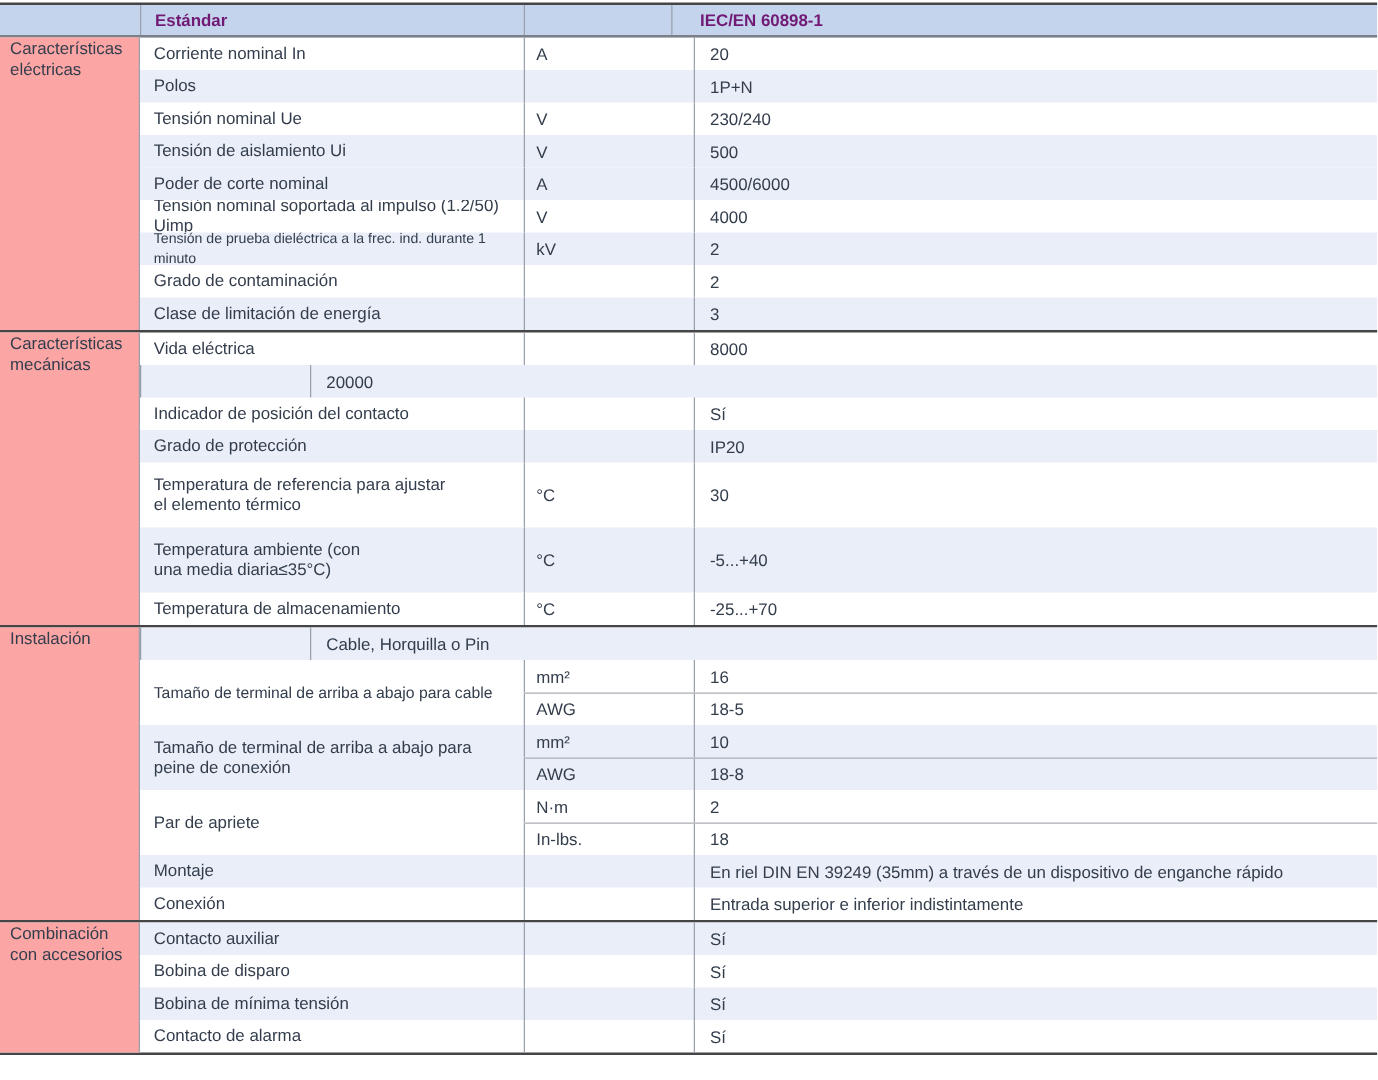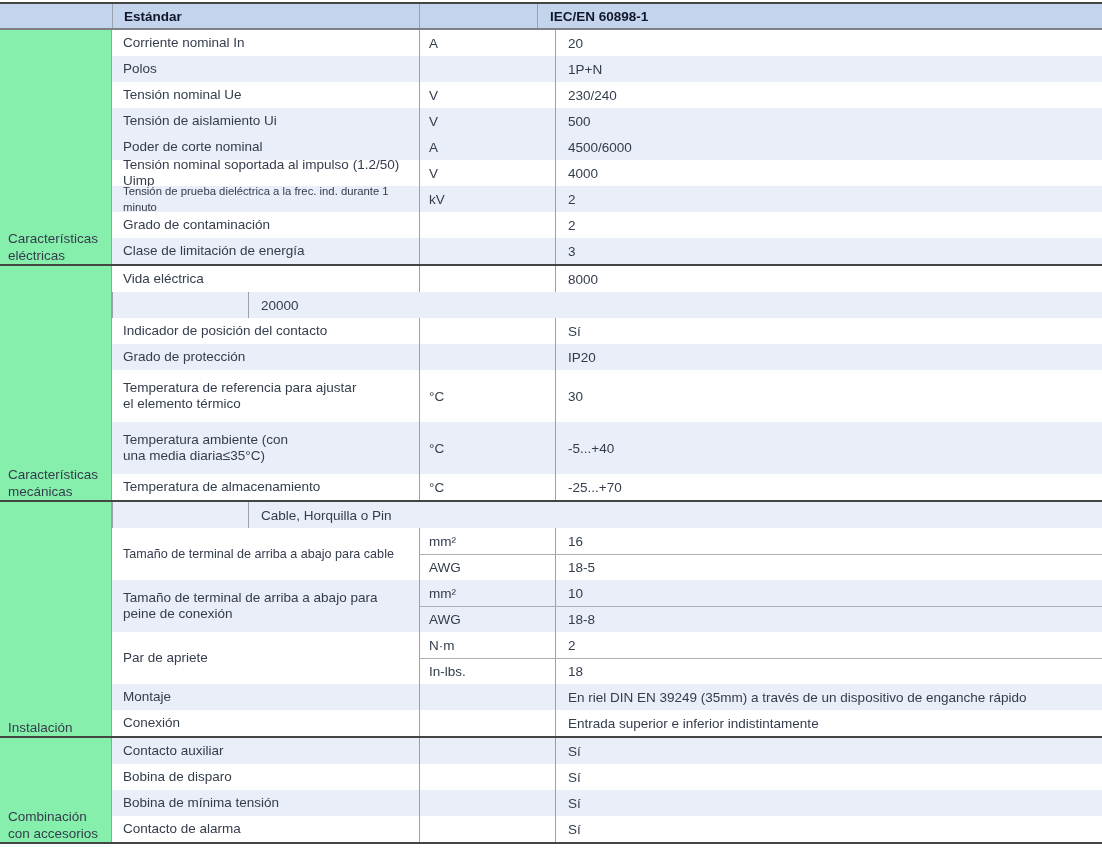--- a/index.html
+++ b/index.html
@@ -11,31 +11,31 @@
     --subrow-line:#abaeb4;
     --header-rule:#7d8187;
   }
   html,body{margin:0;padding:0;background:#ffffff;}
   body{font-family:"Liberation Sans","DejaVu Sans",sans-serif;font-size:13.5px;color:var(--text);}
   .page{width:1102px;height:864px;background:#fff;box-sizing:border-box;padding-top:2px;overflow:hidden;}
   .spec-table{border-top:2px solid var(--section-border);border-bottom:2px solid var(--section-border);}
 
   
   .thead{display:flex;height:24px;background:var(--header-bg);border-bottom:2px solid var(--header-rule);}
-  .hc{box-sizing:border-box;display:flex;align-items:center;font-weight:bold;color:#0f172a;}
+  .hc{box-sizing:border-box;display:flex;align-items:center;font-weight:bold;color:#701a75;}
   .hc1{width:112px;}
   .hc2{width:307px;border-left:1px solid var(--grid-line);padding-left:11px;}
   .hc3{width:118px;border-left:1px solid var(--grid-line);}
-  .hc4{flex:1;border-left:1px solid var(--grid-line);padding-left:12px;}
+  .hc4{flex:1;border-left:1px solid var(--grid-line);padding-left:22px;}
 
   
   .sec{display:flex;}
   .sec + .sec{border-top:2px solid var(--section-border);}
   .sec-title{width:112px;box-sizing:border-box;border-right:1px solid var(--grid-line);
-             display:flex;align-items:flex-end;padding:0 4px 0 8px;line-height:17px;background:#86efac;}
+             display:flex;align-items:flex-start;padding:0 4px 0 8px;line-height:17px;background:#fca5a5;}
   .sec-rows{flex:1;display:flex;flex-direction:column;}
 
   .row,.grow{display:flex;height:26px;}
   .row.tall,.grow{height:52px;}
   .bg1{background:var(--stripe-bg);}
   .cell{box-sizing:border-box;display:flex;align-items:center;overflow:hidden;}
   .label{width:307px;padding-left:11px;padding-right:2px;white-space:pre-line;line-height:16px;}
   .unit{width:118px;border-left:1px solid var(--grid-line);padding-left:9px;}
   .value{flex:1;border-left:1px solid var(--grid-line);padding-left:12px;margin-left:18px;}
   .small span{font-size:11.3px;}

